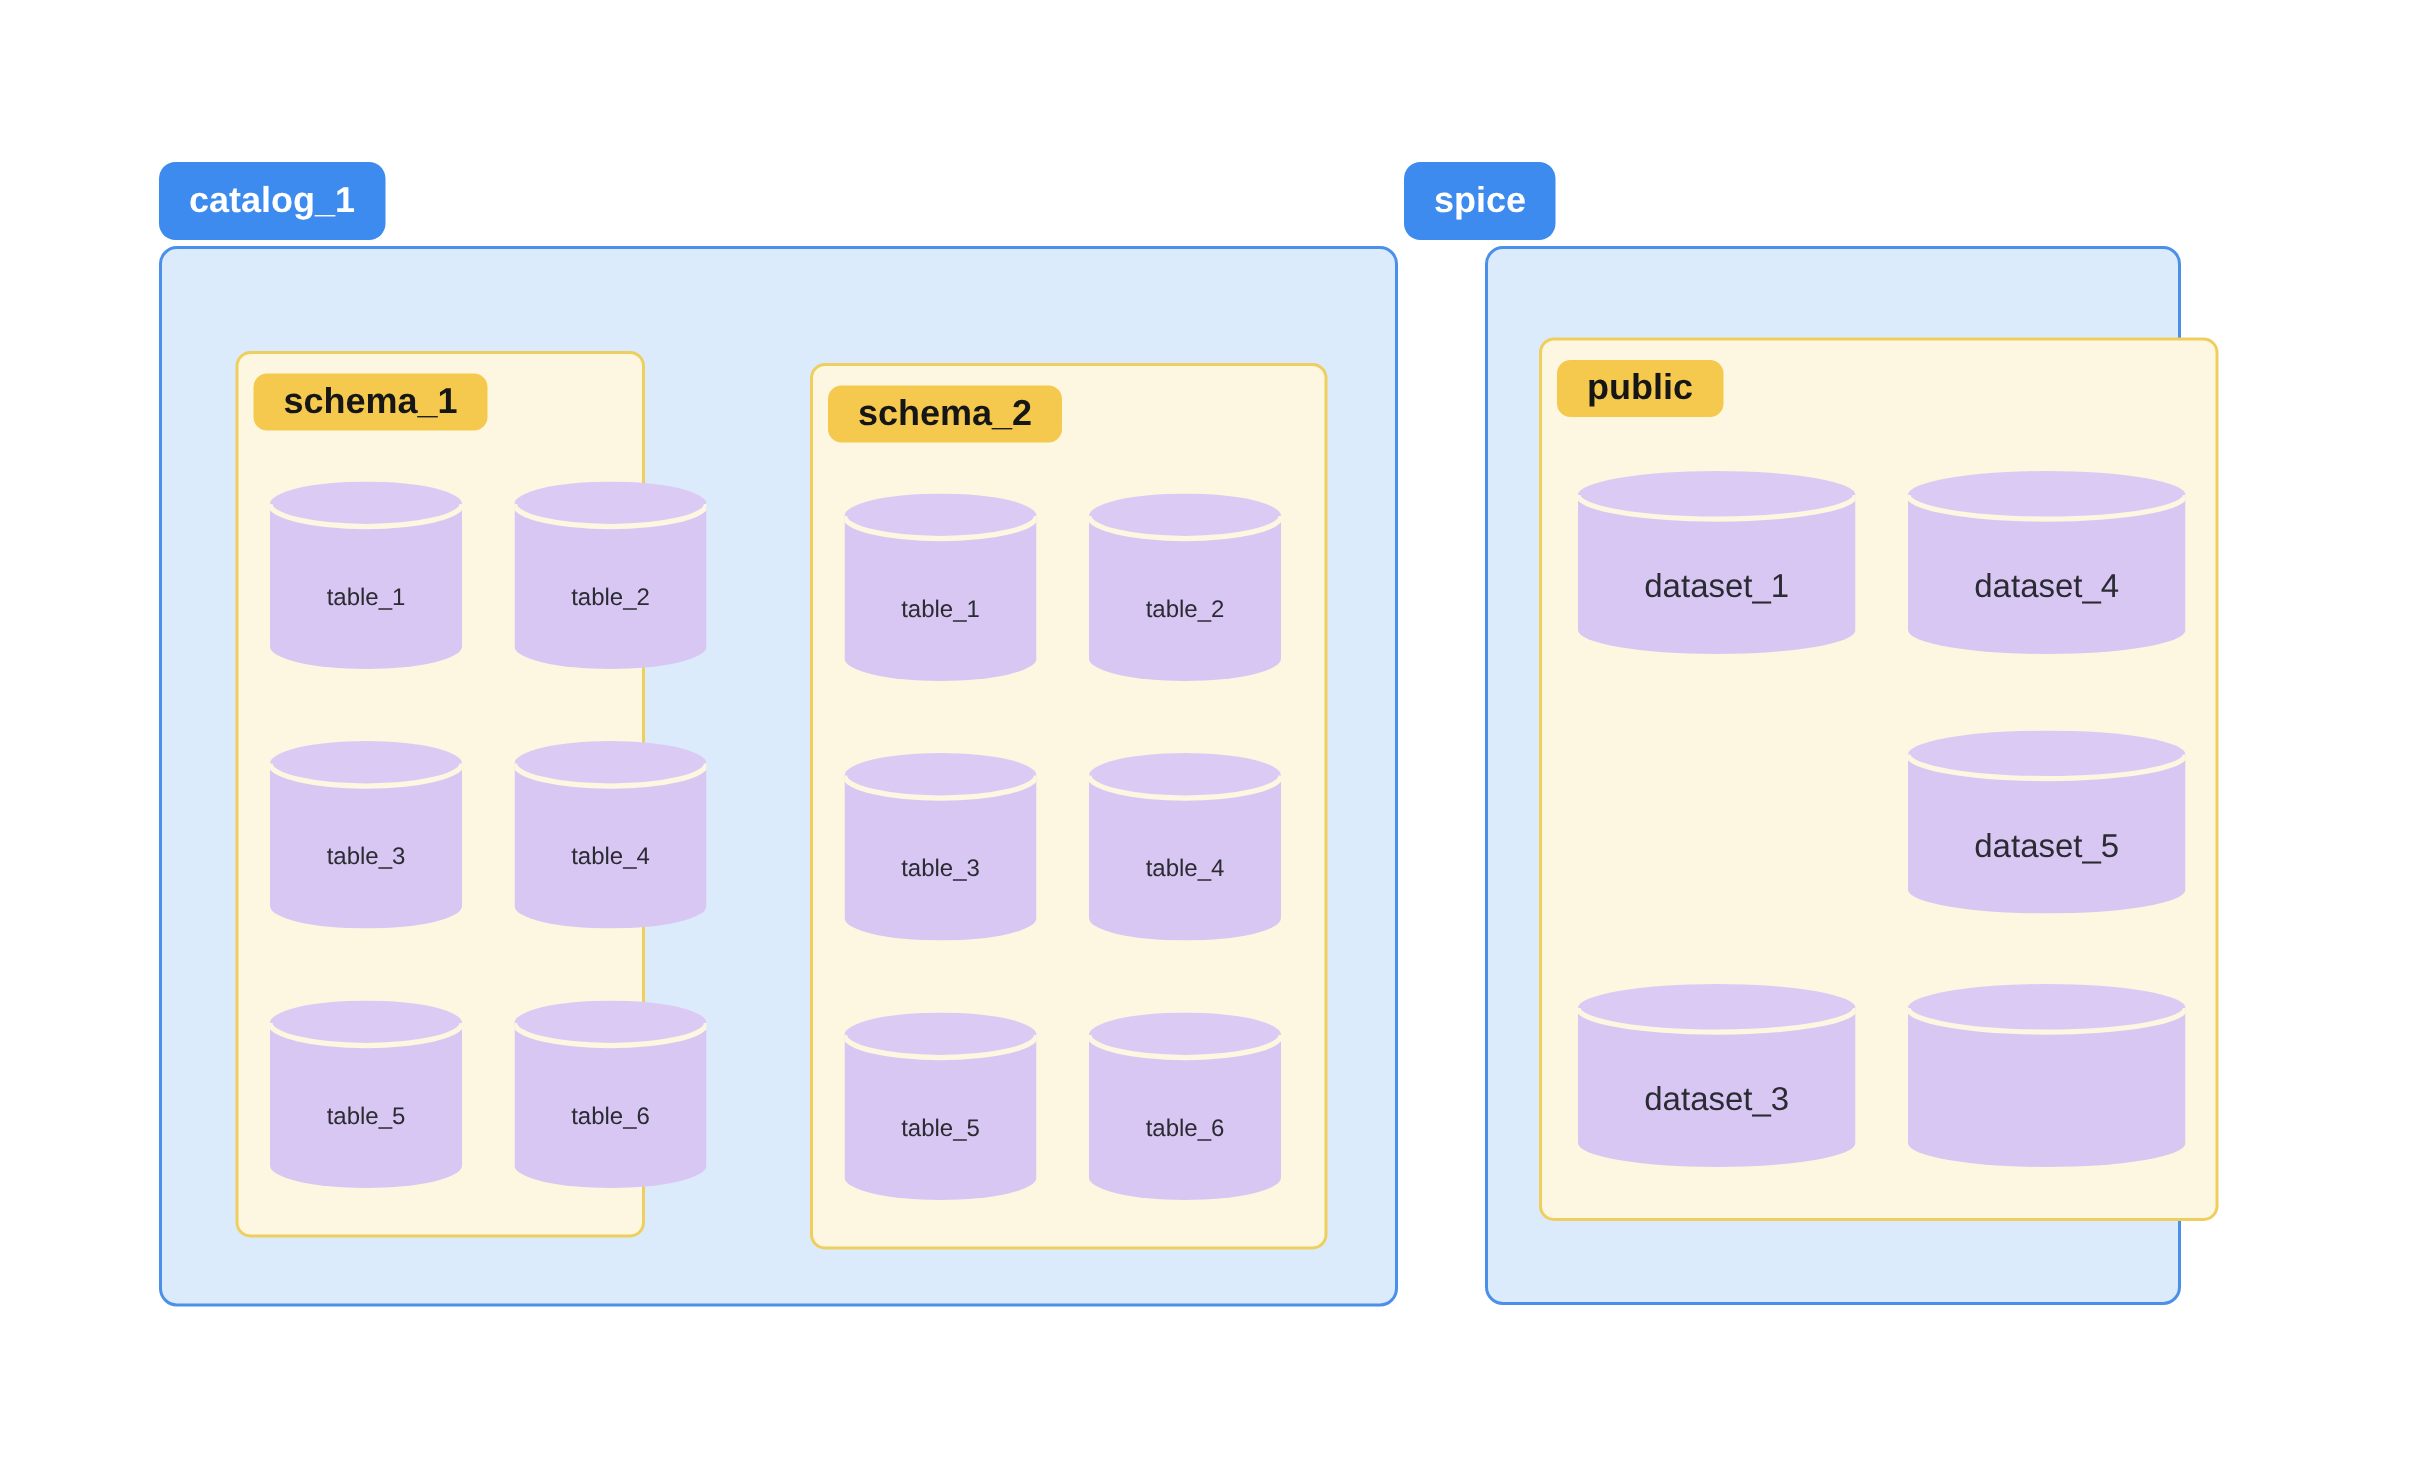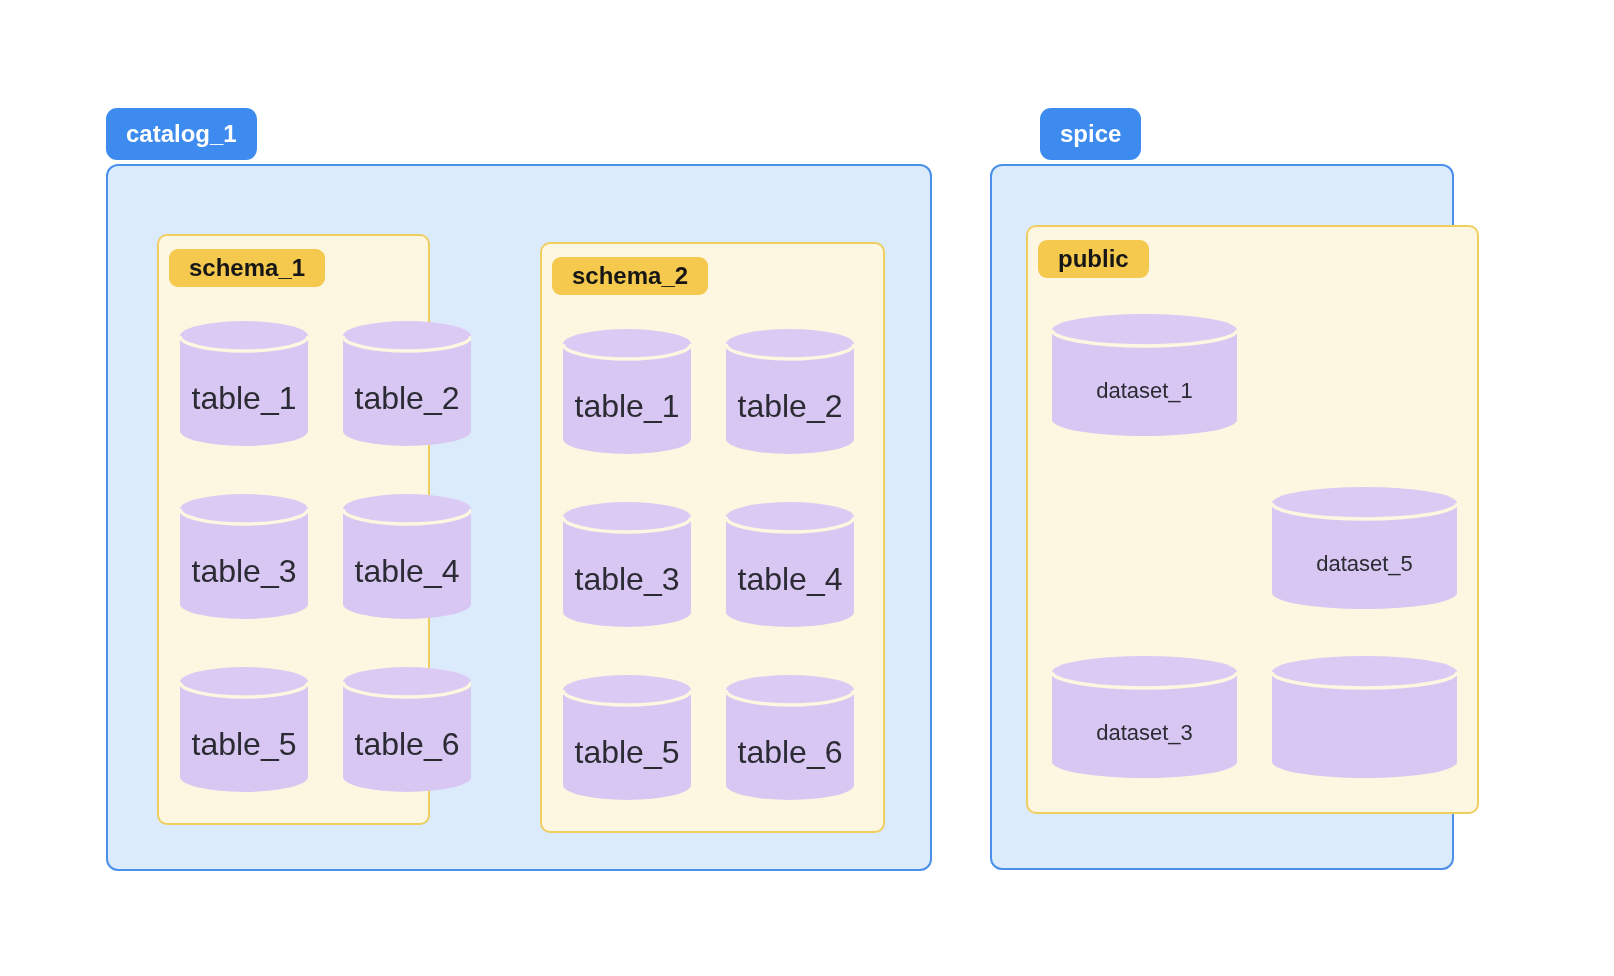--- a/index.html
+++ b/index.html
@@ -66,21 +66,21 @@
   .cyl-label{
     position:absolute;
     left:0;right:0;bottom:0;
     display:flex;
     align-items:center;
     justify-content:center;
     color:var(--label-dark);
     white-space:nowrap;
   }
   .cyl.small{width:128px;height:125px;}
-  .cyl.small .cyl-label{top:30px;font-size:32px;}
+  .cyl.small .cyl-label{top:30px;font-size:16px;}
   .cyl.big{width:185px;height:122px;}
   .cyl.big .cyl-label{top:32px;font-size:22px;}
 </style>
 </head>
 <body>
 
 <div class="group-badge" style="left:106px;top:108px">catalog_1</div>
 
 <div class="blue-container" style="left:106px;top:164px;width:826px;height:707px">
 
@@ -184,35 +184,43 @@
       <svg viewBox="0 0 128 125" width="128" height="125">
         <path class="body" d="M0,15 H128 V110 A64,15 0 0 1 0,110 Z"></path>
         <ellipse class="cap" cx="64" cy="15" rx="64" ry="15"></ellipse>
         <path class="arc" d="M0,15 A64,15 0 0 0 128,15"></path>
       </svg>
       <span class="cyl-label">table_6</span>
     </div>
   </div>
 </div>
 
-<div class="group-badge" style="left:1040px;top:108px">spice</div>
+<div class="group-badge" style="left:936px;top:108px">spice</div>
 
 <div class="blue-container" style="left:990px;top:164px;width:464px;height:706px">
 
   <div class="section" style="left:34px;top:59px;width:453px;height:589px">
     <div class="section-badge">public</div>
 
     <div class="cyl big" style="left:24px;top:87px">
       <svg viewBox="0 0 185 122" width="185" height="122">
         <path class="body" d="M0,16 H185 V106 A92.5,16 0 0 1 0,106 Z"></path>
         <ellipse class="cap" cx="92.5" cy="16" rx="92.5" ry="16"></ellipse>
         <path class="arc" d="M0,16 A92.5,16 0 0 0 185,16"></path>
       </svg>
       <span class="cyl-label">dataset_1</span>
     </div>
+    <div class="cyl big" style="left:244px;top:87px">
+      <svg viewBox="0 0 185 122" width="185" height="122">
+        <path class="body" d="M0,16 H185 V106 A92.5,16 0 0 1 0,106 Z"></path>
+        <ellipse class="cap" cx="92.5" cy="16" rx="92.5" ry="16"></ellipse>
+        <path class="arc" d="M0,16 A92.5,16 0 0 0 185,16"></path>
+      </svg>
+      <span class="cyl-label">dataset_4</span>
+    </div>
     <div class="cyl big" style="left:244px;top:260px">
       <svg viewBox="0 0 185 122" width="185" height="122">
         <path class="body" d="M0,16 H185 V106 A92.5,16 0 0 1 0,106 Z"></path>
         <ellipse class="cap" cx="92.5" cy="16" rx="92.5" ry="16"></ellipse>
         <path class="arc" d="M0,16 A92.5,16 0 0 0 185,16"></path>
       </svg>
       <span class="cyl-label">dataset_5</span>
     </div>
     <div class="cyl big" style="left:24px;top:429px">
       <svg viewBox="0 0 185 122" width="185" height="122">

